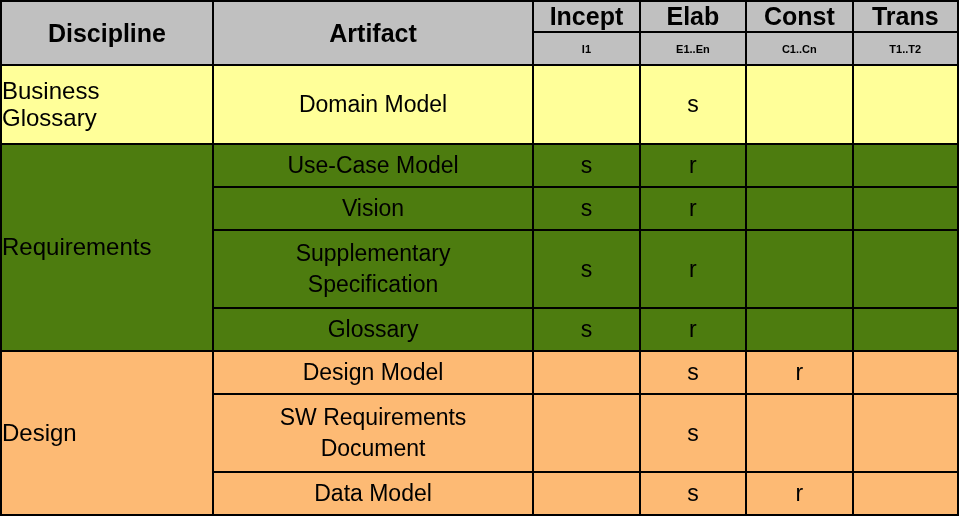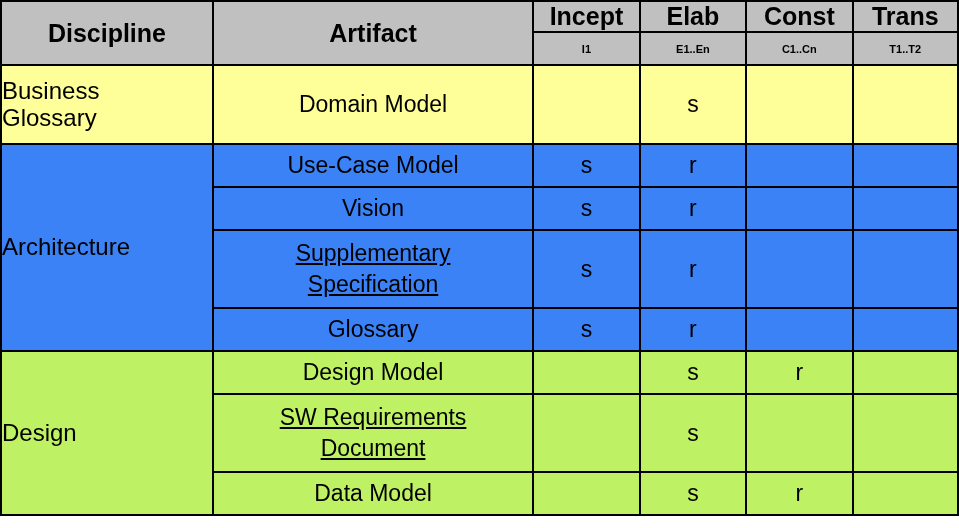--- a/index.html
+++ b/index.html
@@ -51,33 +51,33 @@
   }
 
   
   .artifact {
     font-size: 23px;
     vertical-align: middle;
     text-align: center;
     padding-left: 12px;
     line-height: 1.15;
   }
-  .artifact-2line { line-height: 1.35; text-decoration: underline; }
+  .artifact-2line { line-height: 1.35; }
 
   
   .mark {
     font-size: 23px;
     text-align: center;
     vertical-align: middle;
   }
 
   
   .band-yellow td { background: #ffff99; }
-  .band-green  td { background: #3b82f6; }
-  .band-cyan   td { background: #bef264; }
+  .band-green  td { background: #4d7c0f; }
+  .band-cyan   td { background: #fdba74; }
 
   
   .r-bm   { height: 79px; }
   .r-1    { height: 43px; }
   .r-2    { height: 78px; }
 </style>
 </head>
 <body>
 
 <table id="rup-table">
@@ -116,21 +116,21 @@
         <span>Domain Model</span>
       </td>
       <td class="mark"></td>
       <td class="mark">s</td>
       <td class="mark"></td>
       <td class="mark"></td>
     </tr>
 
     <tr class="band-green r-1">
       <td class="disc" rowspan="4">
-        <span>Architecture</span>
+        <span>Requirements</span>
       </td>
       <td class="artifact">
         <span>Use-Case Model</span>
       </td>
       <td class="mark">s</td>
       <td class="mark">r</td>
       <td class="mark"></td>
       <td class="mark"></td>
     </tr>
 

